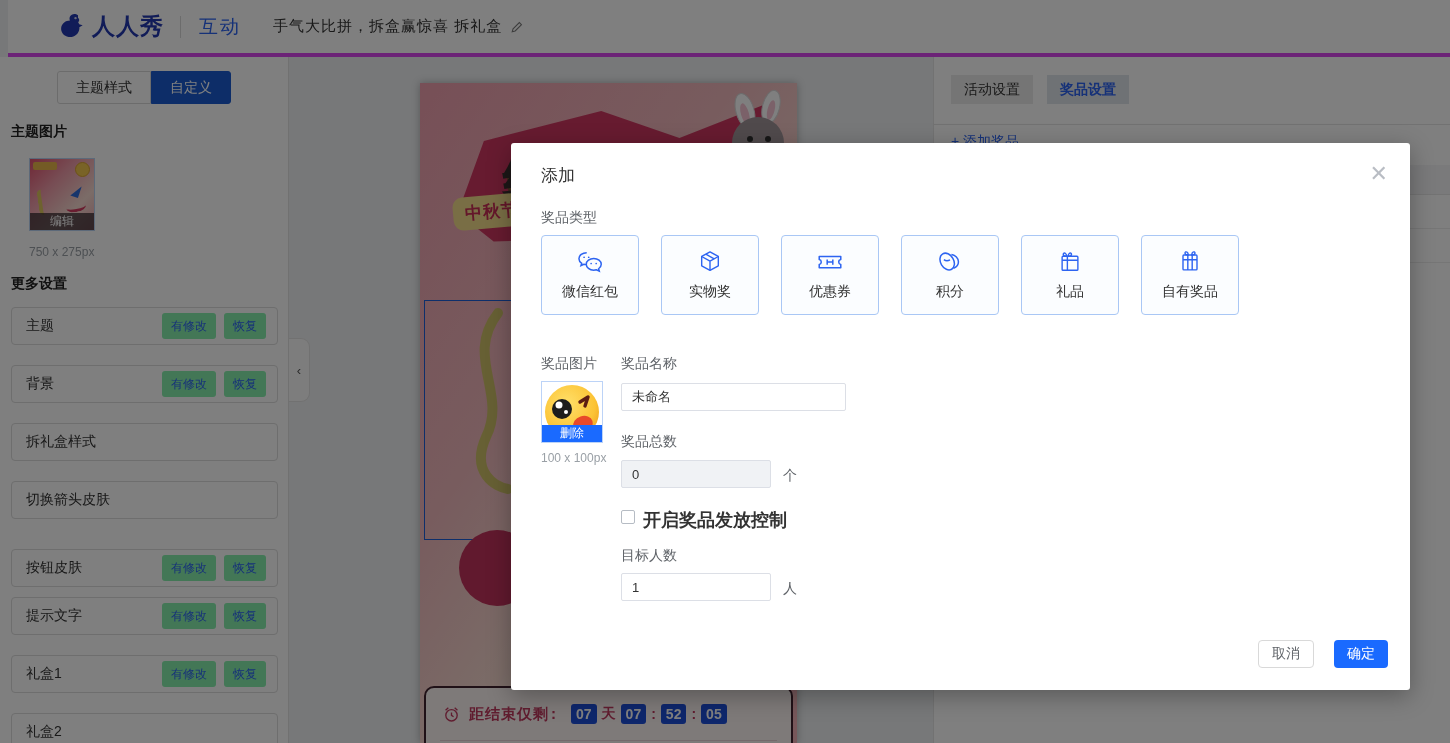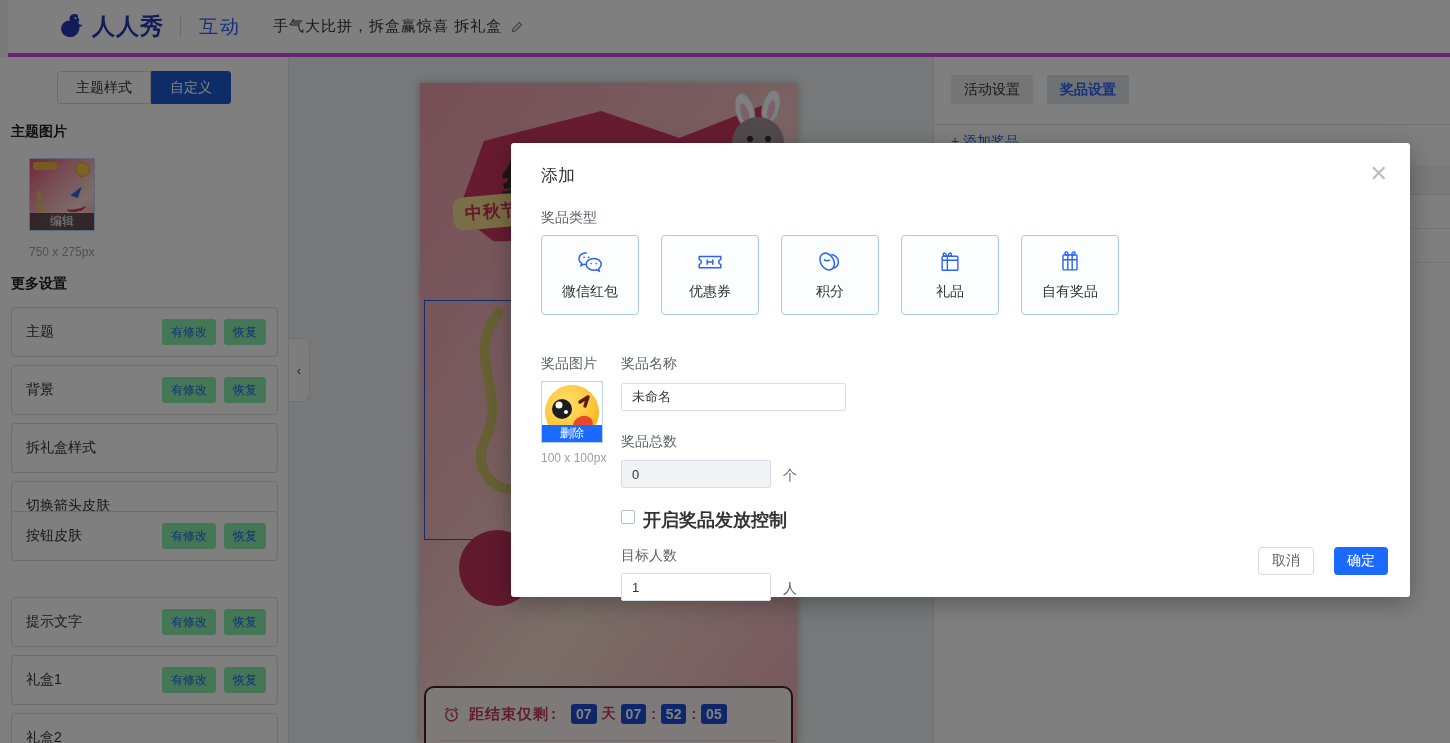--- a/index.html
+++ b/index.html
@@ -33,21 +33,21 @@
     background:#f3c64e; border:1px solid #d9a32e; }
   .thumb .tri { position:absolute; right:14px; top:26px; width:0; height:0;
     border-left:8px solid transparent; border-bottom:12px solid #2f6bd8; transform:rotate(18deg); }
   .thumb .squig { position:absolute; left:8px; top:30px; width:10px; height:26px;
     border-left:4px solid #ddc45e; border-radius:8px; transform:rotate(-8deg); }
   .thumb .curve { position:absolute; right:8px; bottom:18px; width:20px; height:10px;
     border-bottom:3px solid #d23b60; border-radius:50%; transform:rotate(-10deg); }
   .thumb-edit { position:absolute; left:0; right:0; bottom:0; height:17px; background:rgba(45,35,40,.72);
     color:#fff; font-size:12px; text-align:center; line-height:17px; cursor:pointer; }
   .size-hint { position:absolute; font-size:12px; color:#9aa0a6; }
-  .srow { position:absolute; left:11px; width:267px; height:50px; border:1px solid #dcdcdc; border-radius:4px;
+  .srow { position:absolute; left:11px; width:267px; height:38px; border:1px solid #dcdcdc; border-radius:4px;
     background:#fff; display:flex; align-items:center;gap:11px; }
   .srow .lbl { font-size:14px; color:#333; margin-left:14px; flex:1; }
   .btn-mini { font-size:12px; color:#2d64f1; background:#86efac; border:none; border-radius:3px;
     height:26px; padding:0 9px; margin-right:8px; cursor:pointer; font-family:inherit; }
   .srow .btns { display:flex; margin-right:3px; }
 
   
   .collapse-tab { position:absolute; left:289px; top:338px; width:21px; height:64px; background:#fbfbfb;
     border:1px solid #e2e2e2; border-left:none; border-radius:0 9px 9px 0; z-index:1;
     display:flex; align-items:center; justify-content:center; color:#555; font-size:13px; cursor:pointer; }
@@ -83,21 +83,21 @@
   .r-tab { height:29px; padding:0 13px; display:flex; align-items:center; font-size:14px;
     background:#ebebeb; color:#333; cursor:pointer; }
   .r-tab.active { background:#dfe4ea; color:#2d64f1; font-weight:bold; }
   .r-div { position:absolute; left:0; right:0; top:67px; border-top:1px solid #e5e5e5; }
   .r-add { position:absolute; left:17px; top:76px; color:#2d64f1; font-size:14px; cursor:pointer; }
   .r-thead { position:absolute; left:0; right:0; top:108px; height:30px; background:#f4f5f7; border-bottom:1px solid #e6e6e6; }
   .r-trow { position:absolute; left:0; right:0; height:34px; border-bottom:1px solid #ededed; }
 
   
   .overlay { position:absolute; left:0; top:0; width:1450px; height:743px; background:rgba(0,0,0,.5); z-index:50; }
-  .modal { position:absolute; left:511px; top:143px; width:899px; height:454px; background:#fff;
+  .modal { position:absolute; left:511px; top:143px; width:899px; height:547px; background:#fff;
     border-radius:3px; box-shadow:0 6px 24px rgba(0,0,0,.3); z-index:60; }
   .m-title { position:absolute; left:30px; top:21px; font-size:17px; color:#333; }
   .m-close { position:absolute; right:22px; top:20px; font-size:22px; color:#b9bdc4; cursor:pointer; line-height:1; }
   .m-sec-label { position:absolute; font-size:14px; color:#5f6368; }
   .ptypes { position:absolute; left:30px; top:92px; display:flex; gap:22px; }
   .pcard { width:98px; height:80px; border:1px solid #a9c7f5; background:#fbfdff; border-radius:4px;
     display:flex; flex-direction:column; align-items:center; cursor:pointer; }
   .pcard .ico { margin-top:11px; height:30px; display:flex; align-items:center; }
   .pcard .plabel { font-size:14px; color:#333; margin-top:6px; }
   .img-box { position:absolute; left:30px; top:238px; width:62px; height:62px; border:1px solid #bcd3f7; overflow:hidden; }
@@ -172,21 +172,21 @@
           <button class="btn-mini">有修改</button>
           <button class="btn-mini">恢复</button>
         </span>
     </div>
     <div class="srow" style="top:366px;">
       <span class="lbl">拆礼盒样式</span>
     </div>
     <div class="srow" style="top:424px;">
       <span class="lbl">切换箭头皮肤</span>
     </div>
-    <div class="srow" style="top:454px;">
+    <div class="srow" style="top:492px;">
       <span class="lbl">按钮皮肤</span>
       <span class="btns">
           <button class="btn-mini">有修改</button>
           <button class="btn-mini">恢复</button>
         </span>
     </div>
     <div class="srow" style="top:540px;">
       <span class="lbl">提示文字</span>
       <span class="btns">
           <button class="btn-mini">有修改</button>
@@ -281,20 +281,30 @@
           <svg viewBox="0 0 32 32" width="30" height="30" fill="none" stroke="#2d64f1" stroke-width="1.6">
             <path d="M12.5 6C7.9 6 4.2 8.9 4.2 12.4c0 2 1.2 3.8 3 5l-.8 2.5 3-1.5c.9.3 1.9.4 3 .4"></path>
             <circle cx="9.7" cy="10.9" r=".9" fill="#2d64f1" stroke="none"></circle>
             <circle cx="14.6" cy="10.9" r=".9" fill="#2d64f1" stroke="none"></circle>
             <path d="M20 12.2c4.4 0 8 2.8 8 6.2 0 1.9-1.1 3.6-2.8 4.8l.7 2.6-3-1.5c-.9.2-1.9.4-2.9.4-4.4 0-8-2.8-8-6.3s3.6-6.2 8-6.2z"></path>
             <circle cx="17.2" cy="17.6" r=".9" fill="#2d64f1" stroke="none"></circle>
             <circle cx="22.6" cy="17.6" r=".9" fill="#2d64f1" stroke="none"></circle>
           </svg>
         </span>
         <span class="plabel">微信红包</span>
+      </div>
+      <div class="pcard">
+        <span class="ico">
+          <svg viewBox="0 0 32 32" width="28" height="28" fill="none" stroke="#2d64f1" stroke-width="1.6" stroke-linejoin="round">
+            <path d="M16 4.5l9.5 5.2v10.6L16 25.5l-9.5-5.2V9.7z"></path>
+            <path d="M6.5 9.7L16 15l9.5-5.3M16 15v10.5"></path>
+            <path d="M11.2 7.1l9.6 5.3"></path>
+          </svg>
+        </span>
+        <span class="plabel">实物奖</span>
       </div>
       <div class="pcard">
         <span class="ico">
           <svg viewBox="0 0 32 32" width="30" height="30" fill="none" stroke="#2d64f1" stroke-width="1.6" stroke-linejoin="round">
             <path d="M4.5 10h23v3.4a2.7 2.7 0 000 5.3V22h-23v-3.3a2.7 2.7 0 000-5.3z"></path>
             <path d="M13 13.2v5.6M19 13.2v5.6M13 16h6"></path>
           </svg>
         </span>
         <span class="plabel">优惠券</span>
       </div>

